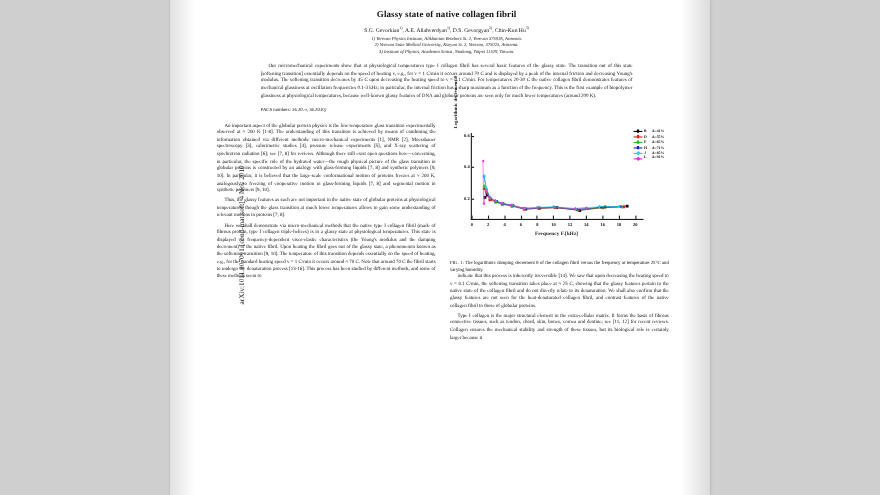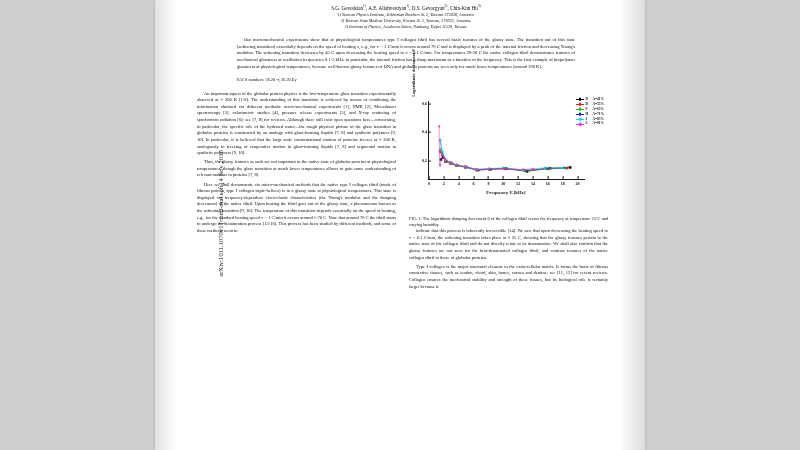--- a/index.html
+++ b/index.html
@@ -215,20 +215,21 @@
 </style>
 </head>
 <body>
 
 <div class="page">
 
   <div class="arxiv">arXiv:1011.1070v1  [cond-mat.soft]  4 Nov 2010</div>
 
   <div class="sheet">
 
+    <div class="title">Glassy state of native collagen fibril</div>
 
     <div class="authors">
       S.G. Gevorkian<sup>1)</sup>, A.E. Allahverdyan<sup>1)</sup>, D.S. Gevorgyan<sup>2)</sup>, Chin-Kun Hu<sup>3)</sup>
     </div>
 
     <div class="affil">1) Yerevan Physics Institute, Alikhanian Brothers St. 2, Yerevan 375036, Armenia.</div>
     <div class="affil">2) Yerevan State Medical University, Koryun St. 2, Yerevan, 375025, Armenia.</div>
     <div class="affil">3) Institute of Physics, Academia Sinica, Nankang, Taipei 11529, Taiwan.</div>
 
     <div class="abstract">

